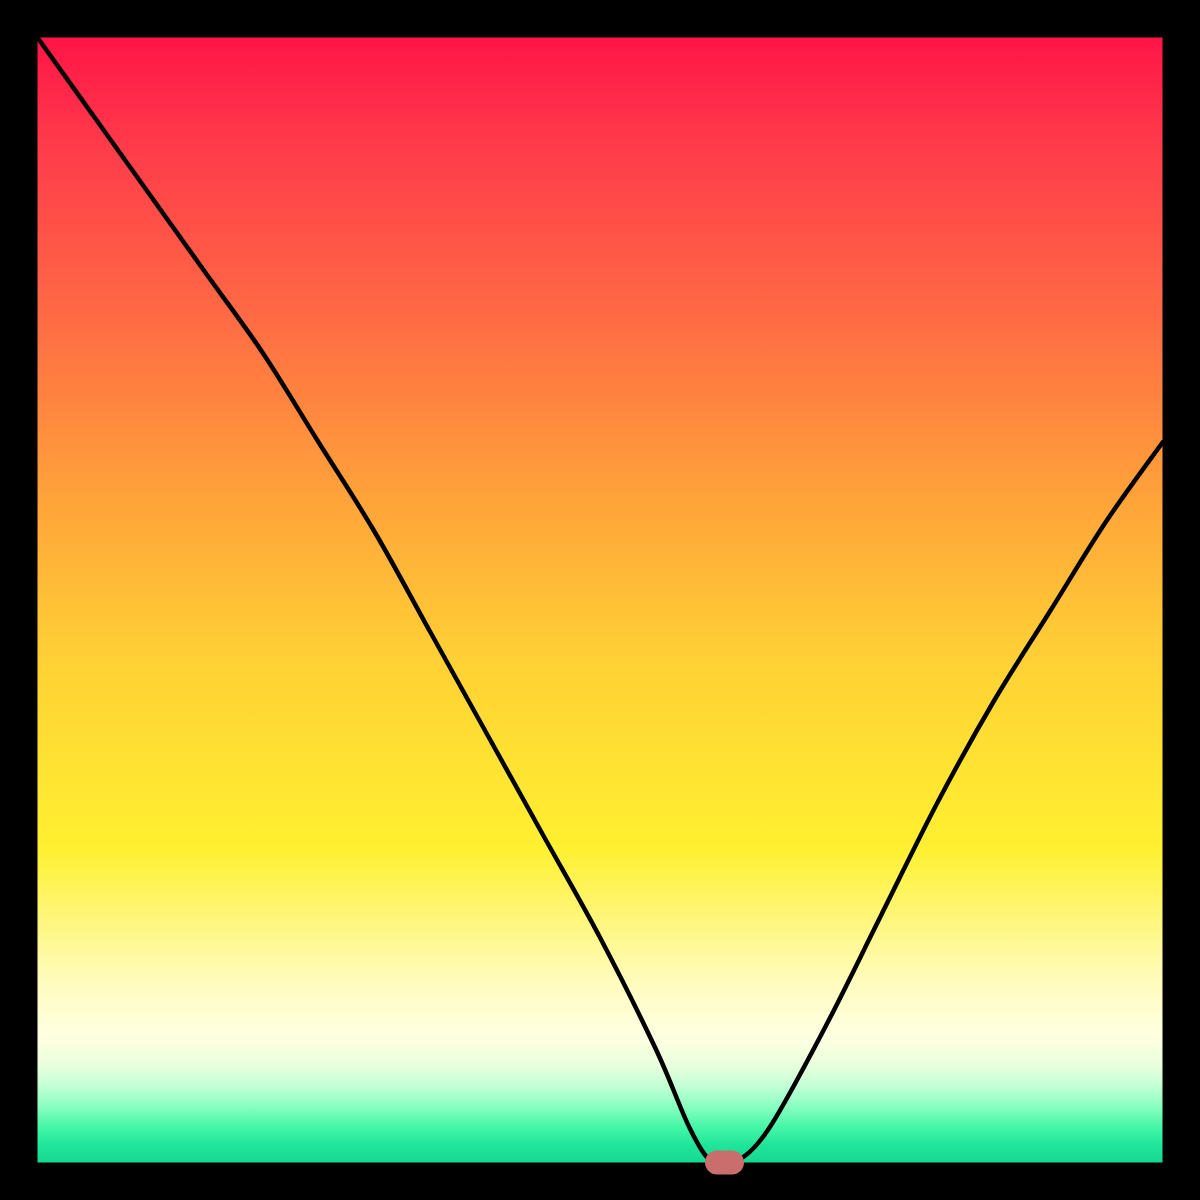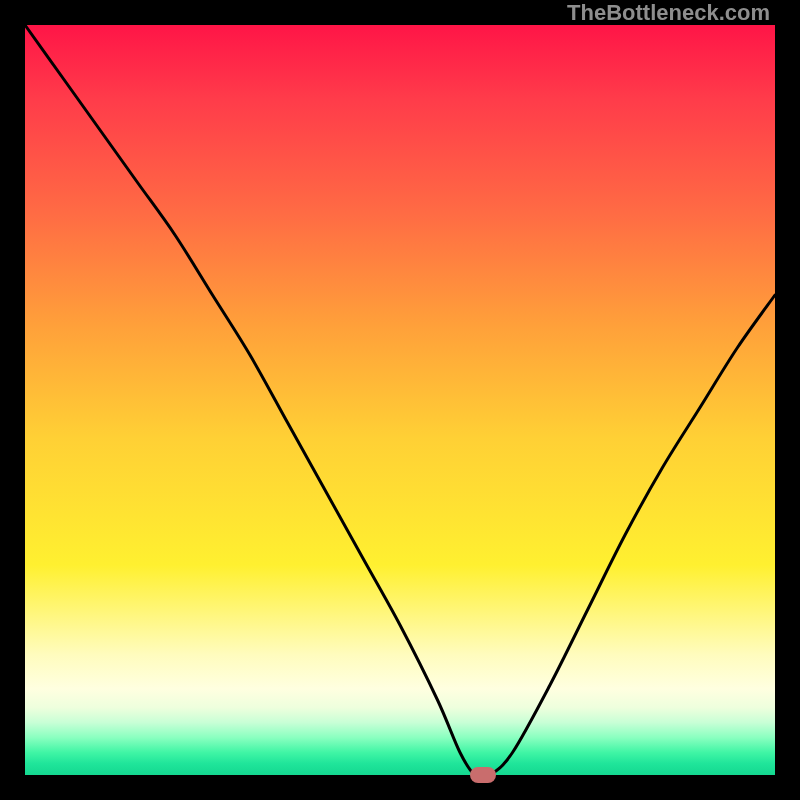--- a/index.html
+++ b/index.html
@@ -71,20 +71,19 @@
     height: 16px;
     background: #c96d6d;
     border-radius: 8px;
     transform: translate(-50%, -50%);
   }
 </style>
 </head>
 <body>
 
 <div class="stage">
-  <div class="watermark">TheBottleneck.com</div>
   <div class="plot-area">
     <svg class="curve" viewBox="0 0 750 750">
       <path id="curve-path" d="M 0 0 C 6.25 8.75, 25 35, 37.5 52.5 C 50 70, 62.5 87.5, 75 105 C 87.5 122.5, 100 140, 112.5 157.5 C 125 175, 137.5 191.25, 150 210 C 162.5 228.75, 175 250, 187.5 270 C 200 290, 212.5 308.74999999999994, 225 329.99999999999994 C 237.5 351.24999999999994, 250 375, 262.5 397.5 C 275 420, 287.5 442.5, 300 465 C 312.5 487.5, 325 510, 337.5 532.5 C 350 555, 362.5 576.25, 375 600 C 387.5 623.75, 402.50000000000006 653.75, 412.50000000000006 675 C 422.50000000000006 696.25, 428.74999999999994 715, 434.99999999999994 727.5 C 441.24999999999994 740, 445 746.25, 450 750 C 455 753.75, 458.75 753.75, 465 750 C 471.25 746.25, 477.5 742.5, 487.5 727.5 C 497.5 712.5, 512.5 683.75, 525 660 C 537.5 636.25, 550 610, 562.5 585 C 575 560, 587.5 533.75, 600 510 C 612.5 486.25, 625 463.75, 637.5 442.5 C 650 421.25, 662.5 402.5, 675 382.5 C 687.5 362.5, 700 341.25000000000006, 712.5 322.50000000000006 C 725 303.75000000000006, 743.75 278.75, 750 270"></path>
     </svg>
     <div class="marker" id="min-marker" style="left: 457.5px; top: 750px; background: rgb(201, 109, 109);"></div>
   </div>
 </div>
 
 </body></html>

